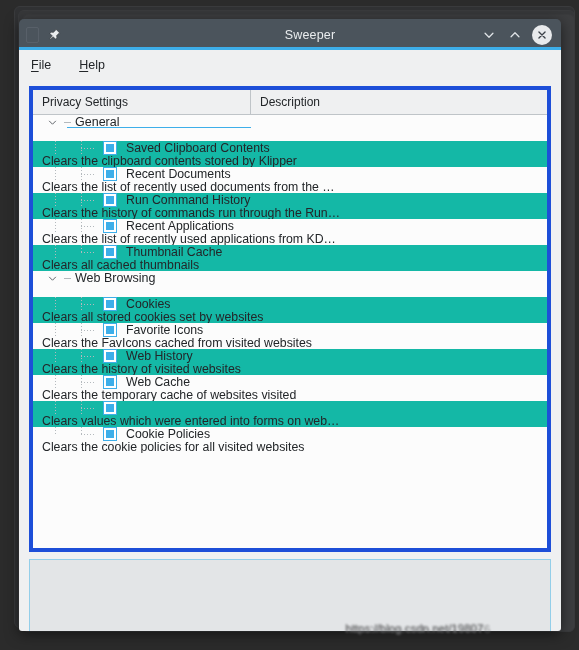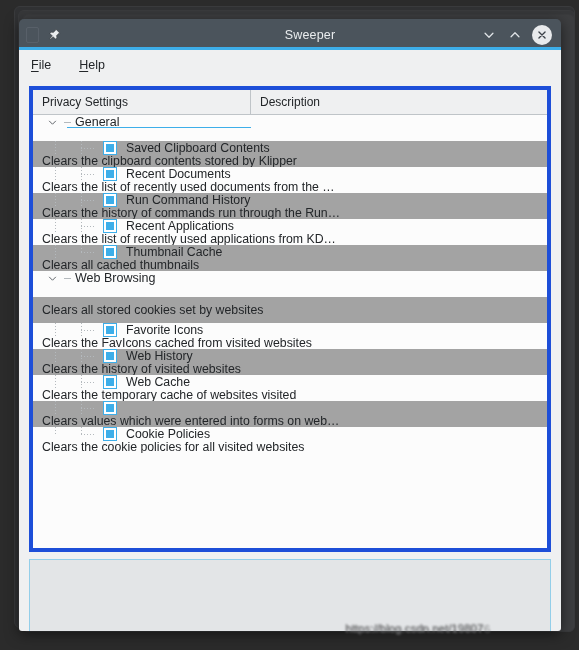--- a/index.html
+++ b/index.html
@@ -108,21 +108,21 @@
     font-size: 12px; color: #232629;
     display: flex; align-items: center;
     padding-left: 9px;
   }
   .th.c1 { width: 218px; border-right: 1px solid #bfc4c8; }
   .th.c2 { flex: 1; }
 
   .tv-body { flex: 1 1 auto; overflow: hidden; }
 
   .row { display: flex; height: 26px; align-items: stretch; position: relative; flex-direction: column; }
-  .row.alt { background: #a3a3a3; }
+  .row.alt { background: #14b8a6; }
   .row.plain { background: #fcfcfc; }
 
   .cell1 {
     width: 218px; display: flex; align-items: center;
     position: relative; font-size: 12.3px; color: #232629;
   }
   .cell2 {
     flex: 1; display:flex; align-items:center;
     padding-left: 9px; padding-right: 6px;
     font-size: 12.3px; color: #232629;
@@ -362,20 +362,31 @@
                   <svg width="11" height="11" viewBox="0 0 16 16">
                     <path d="M3.5 6 L8 10.5 L12.5 6" fill="none" stroke="#5c6166" stroke-width="1.4" stroke-linecap="round" stroke-linejoin="round"></path>
                   </svg>
                 </span>
                 <span class="branch-dash"></span>
                 <span class="group-label">Web Browsing</span>
               </div>
               <div class="cell2"></div>
             </div>
             <div class="row childrow alt">
+              <div class="cell1">
+                <div class="tree-lines">
+                  <span class="vline"></span>
+                  <span class="vstub through"></span>
+                  <span class="hline"></span>
+                </div>
+                <span class="checkbox">
+                  <i></i>
+                </span>
+                <span class="child-label">Cookies</span>
+              </div>
               <div class="cell2">Clears all stored cookies set by websites</div>
             </div>
             <div class="row childrow plain">
               <div class="cell1">
                 <div class="tree-lines">
                   <span class="vline"></span>
                   <span class="vstub through"></span>
                   <span class="hline"></span>
                 </div>
                 <span class="checkbox">

